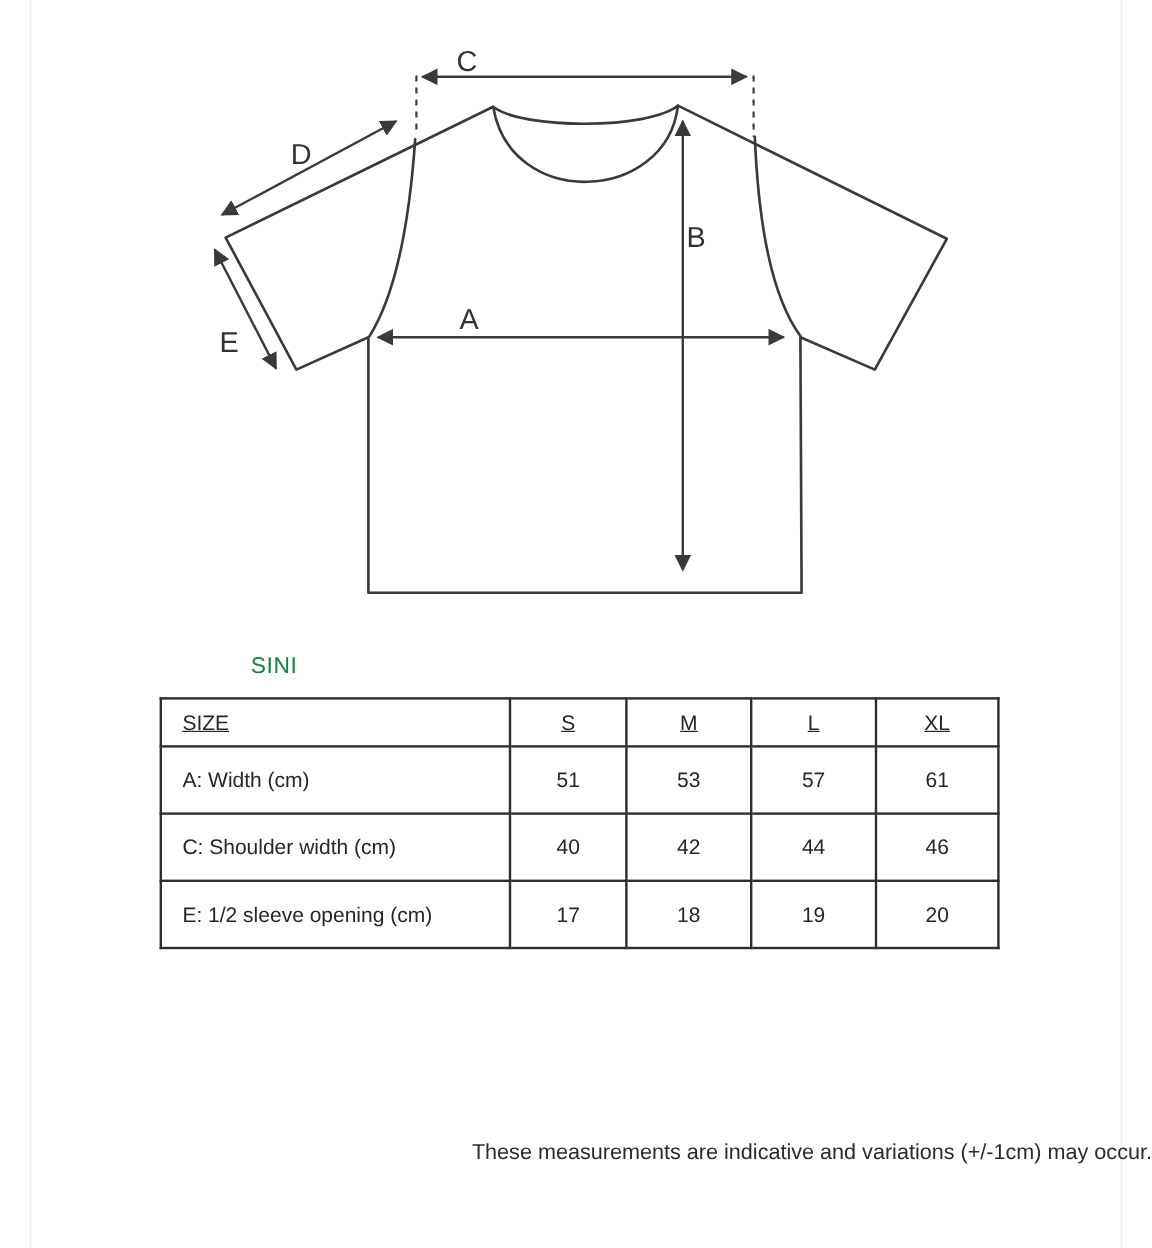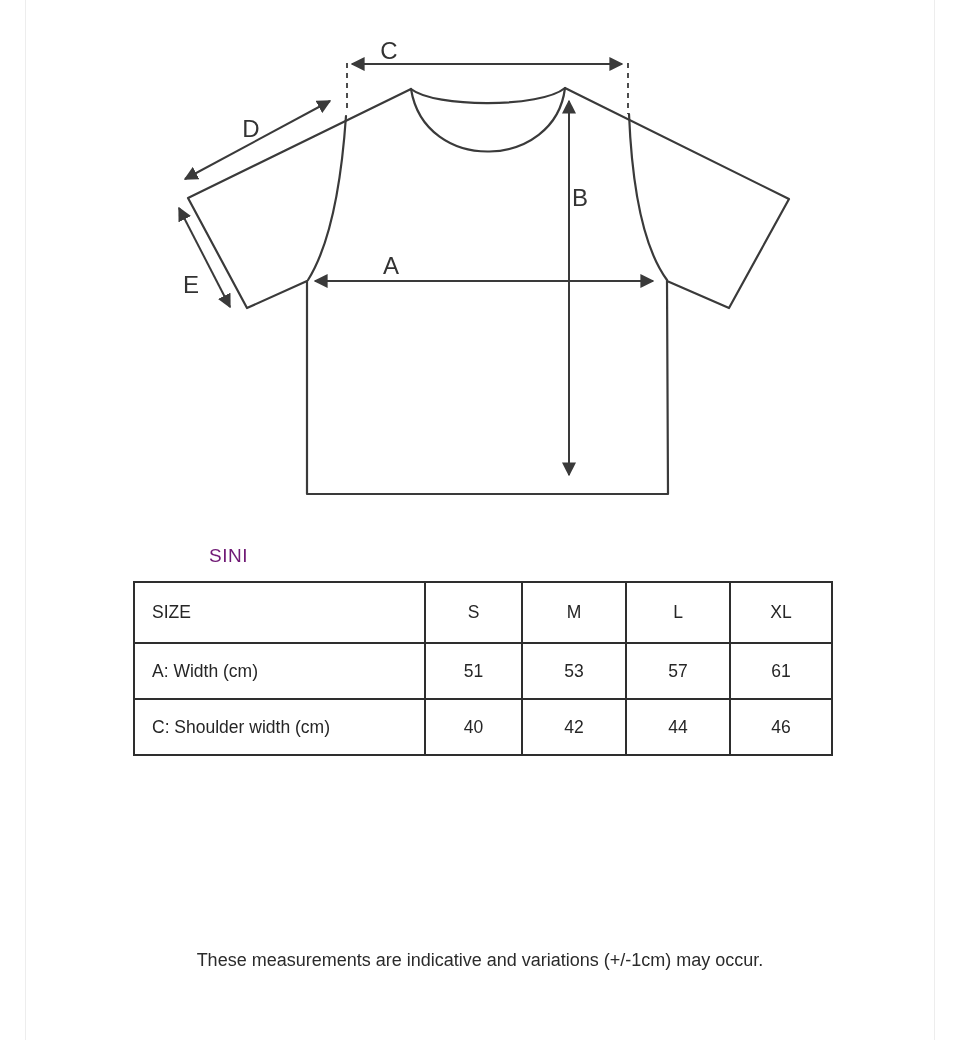--- a/index.html
+++ b/index.html
@@ -21,45 +21,45 @@
   .diagram-wrap {
     position: absolute;
     left: 0; top: 0;
     width: 960px; height: 540px;
   }
   .brand-label {
     position: absolute;
     left: 209px; top: 545px;
     font-size: 19px;
     letter-spacing: 0.5px;
-    color: #701a75;
+    color: #15803d;
   }
   table.size-chart {
     position: absolute;
     left: 133px; top: 581px;
     width: 698px;
     border-collapse: collapse;
     table-layout: fixed;
     font-size: 17.5px;
     color: #262626;
   }
   table.size-chart td, table.size-chart th {
     border: 2px solid #2e2e2e;
     font-weight: normal;
     vertical-align: middle;
   }
   table.size-chart tr { height: 56px; }
-  table.size-chart tr.header-row { height: 61px; }
+  table.size-chart tr.header-row { height: 40px; text-decoration: underline; }
   td.label-cell, th.label-cell { text-align: left; padding-left: 17px; }
   td.value-cell, th.value-cell { text-align: center; }
   .footer-note {
     position: absolute;
     left: 0; top: 946px;
     width: 960px;
-    text-align: center;
+    text-align: right;
     font-size: 18px;
     line-height: 28px;
     color: #2b2b2b;
   }
   svg text {
     font-family: "Liberation Sans", sans-serif;
     font-size: 24px;
     fill: #333333;
   }
 </style>
@@ -141,16 +141,23 @@
       <td class="value-cell">57</td>
       <td class="value-cell">61</td>
     </tr>
     <tr>
       <td class="label-cell">C: Shoulder width (cm)</td>
       <td class="value-cell">40</td>
       <td class="value-cell">42</td>
       <td class="value-cell">44</td>
       <td class="value-cell">46</td>
     </tr>
+    <tr>
+      <td class="label-cell">E: 1/2 sleeve opening (cm)</td>
+      <td class="value-cell">17</td>
+      <td class="value-cell">18</td>
+      <td class="value-cell">19</td>
+      <td class="value-cell">20</td>
+    </tr>
   </tbody>
 </table>
 
 <div class="footer-note">These measurements are indicative and variations (+/-1cm) may occur.</div>
 
 </body></html>

